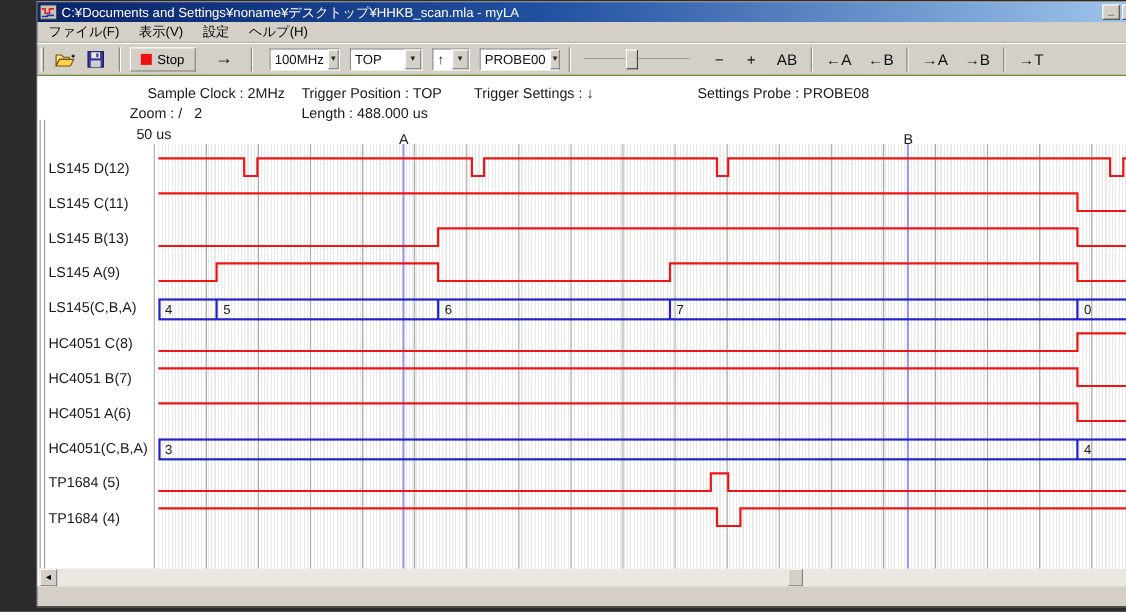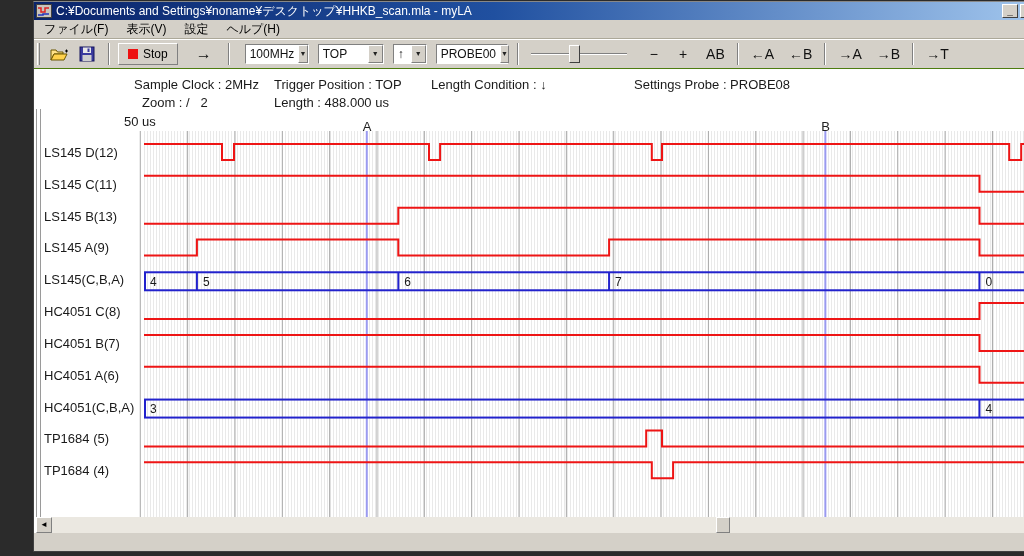--- a/index.html
+++ b/index.html
@@ -173,23 +173,23 @@
 
     <span class="tsep" style="margin:0 7px"></span>
 
     <span class="flat-btn">→T</span>
   </div>
 
   <div class="client" id="client">
 
     <span class="info-text" style="left:100px;top:8px">Sample Clock : 2MHz</span>
     <span class="info-text" style="left:240px;top:8px">Trigger Position : TOP</span>
-    <span class="info-text" style="left:397px;top:8px">Length Condition : ↓</span>
+    <span class="info-text" style="left:397px;top:8px">Trigger Settings : ↓</span>
     <span class="info-text" style="left:600px;top:8px">Settings Probe : PROBE08</span>
-    <span class="info-text" style="left:108px;top:26px">Zoom : /   2</span>
+    <span class="info-text" style="left:84px;top:26px">Zoom : /   2</span>
     <span class="info-text" style="left:240px;top:26px">Length : 488.000 us</span>
 
     <span class="time-label">50 us</span>
 
     <span class="splitter"></span>
 
     <div id="ch-labels">
         <span class="ch-label" style="top: 76px;">LS145 D(12)</span>
         <span class="ch-label" style="top: 107.82px;">LS145 C(11)</span>
         <span class="ch-label" style="top: 139.64px;">LS145 B(13)</span>

